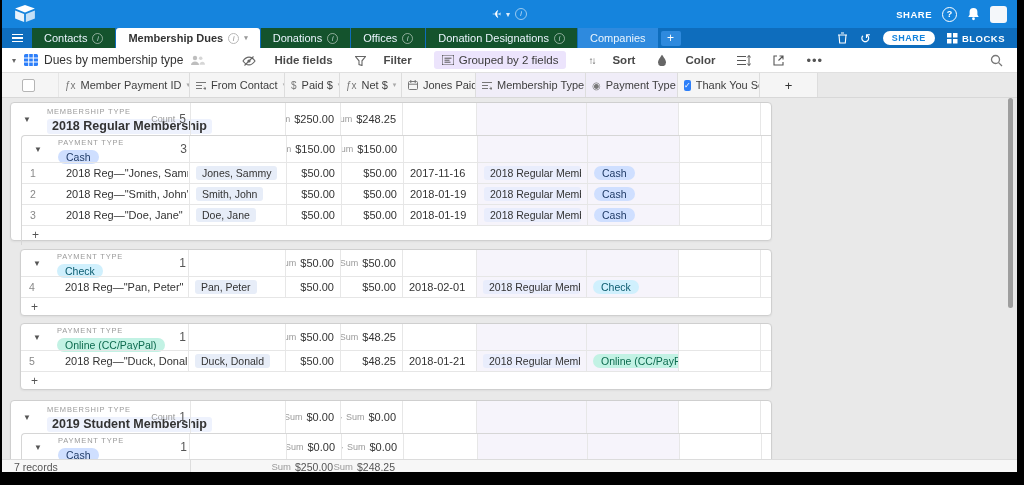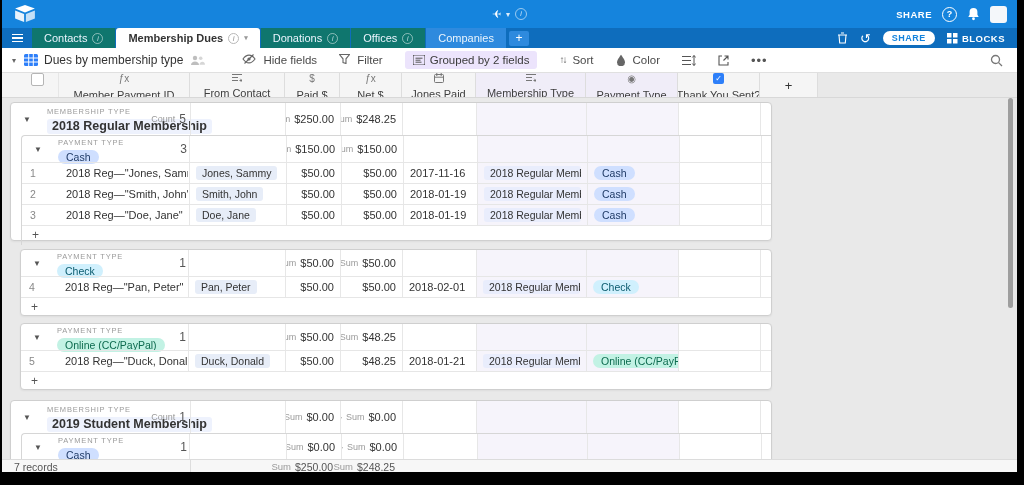--- a/index.html
+++ b/index.html
@@ -17,46 +17,46 @@
   .info-dot{width:10px;height:10px;border-radius:50%;border:1px solid rgba(255,255,255,.7);font-size:7px;line-height:10px;text-align:center;font-style:italic;opacity:.8;}
   .top-right{margin-left:auto;display:flex;align-items:center;gap:10px;margin-right:10px;}
   .help-label{font-size:9.5px;font-weight:bold;letter-spacing:.5px;}
   .q-circle{width:13px;height:13px;border-radius:50%;border:1.4px solid #fff;font-size:9px;line-height:13px;text-align:center;font-weight:bold;}
   .avatar{width:17px;height:17px;border-radius:3px;background:#f4f7fa;}
 
   
   .tabbar{height:20px;background:#0e6dbd;display:flex;align-items:stretch;font-size:11px;color:#eaf4fd;}
   .hamburger{width:30px;display:flex;flex-direction:column;justify-content:center;align-items:center;gap:2px;}
   .hamburger span{display:block;width:11px;height:1.5px;background:#fff;}
-  .tab{display:flex;align-items:center;gap:5px;padding:0 12px;background:#0f766e;margin-right:1px;white-space:nowrap;}
+  .tab{display:flex;align-items:center;gap:5px;padding:0 12px;background:#14532d;margin-right:1px;white-space:nowrap;}
   .tab.active{background:#fff;color:#333;font-weight:bold;border-radius:3px 3px 0 0;}
   .tab .tinfo{width:9px;height:9px;border-radius:50%;border:1px solid rgba(255,255,255,.6);font-size:6.5px;line-height:9px;text-align:center;font-style:italic;opacity:.85;}
   .tab.active .tinfo{border-color:#aaa;color:#999;}
   .tab .tcaret{font-size:7px;color:#999;}
   .tab.lighter{background:#2e8ade;}
   .tab-add{width:20px;margin-left:2px;display:flex;align-items:center;justify-content:center;background:#2e8ade;border-radius:2px;align-self:center;height:15px;font-size:12px;color:#fff;}
   .tb-icons{margin-left:auto;display:flex;align-items:center;gap:12px;margin-right:12px;color:#fff;}
   .hist-icon{font-size:13px;line-height:13px;}
   .share-pill{background:#fff;color:#1584dd;font-size:9px;font-weight:bold;letter-spacing:.5px;border-radius:8px;padding:2px 9px;}
   .blocks{display:flex;align-items:center;gap:4px;font-size:9.5px;font-weight:bold;letter-spacing:.5px;}
 
   
   .viewbar{height:24px;background:#fff;border-bottom:1px solid #e0e0e0;display:flex;align-items:center;font-size:11.5px;color:#444;padding-left:10px;position:relative;}
   .vb-caret{font-size:8px;color:#666;margin-right:8px;}
   .view-name{font-size:12px;color:#333;margin:0 7px 0 6px;text-align:right;}
   .collab{margin-right:26px;opacity:.55;}
-  .vb-item{display:flex;align-items:flex-start;gap:7px;margin:0 11px;color:#4a4a4a;}
+  .vb-item{display:flex;align-items:flex-end;gap:18px;margin:0 11px;color:#4a4a4a;font-weight:bold;}
   .group-chip{background:#ece4fc;border-radius:3px;padding:3px 8px;margin:0 11px;display:flex;align-items:center;gap:5px;color:#3b3b3b;}
   .sort-glyph{font-size:10px;letter-spacing:-2px;color:#555;}
   .ellipsis{font-size:13px;color:#555;letter-spacing:1px;margin:0 11px;}
   .vb-search{margin-left:auto;margin-right:14px;}
 
   
   .colheads{height:24px;position:relative;background:#f5f5f5;border-bottom:1px solid #d8d8d8;}
-  .hcell{position:absolute;top:0;height:100%;display:flex;align-items:center;gap:5px;padding:0 6px;box-sizing:border-box;border-left:1px solid #ddd;font-size:11px;color:#3e3e3e;white-space:nowrap;overflow:hidden;flex-direction:column;}
+  .hcell{position:absolute;top:0;height:100%;display:flex;align-items:center;gap:5px;padding:0 6px;box-sizing:border-box;border-left:1px solid #ddd;font-size:11px;color:#3e3e3e;white-space:nowrap;overflow:hidden;}
   .hcaret{margin-left:auto;font-size:7px;color:#aaa;}
   .hicon{color:#777;font-size:10px;display:flex;align-items:center;}
   .hc-check{left:0;width:56px;border-left:none;}
   .hc-check .cb{width:11px;height:11px;border:1px solid #b5b5b5;border-radius:2px;background:#fff;margin-left:14px;}
   .hc1{left:56px;width:131px;border-left:1px solid #e6e6e6;}
   .hc2{left:187px;width:95px;}
   .hc3{left:282px;width:55px;}
   .hc4{left:337px;width:62px;}
   .hc5{left:399px;width:74px;}
   .hc6{left:473px;width:110px;background:#f0edf8;}
@@ -178,20 +178,24 @@
       <span>Membership Dues</span>
         <span class="tinfo">i</span>
         <span class="tcaret">▾</span>
     </div>
     <div class="tab">
       <span>Donations</span>
         <span class="tinfo">i</span>
     </div>
     <div class="tab">
       <span>Offices</span>
+        <span class="tinfo">i</span>
+    </div>
+    <div class="tab">
+      <span>Donation Designations</span>
         <span class="tinfo">i</span>
     </div>
     <div class="tab lighter">
       <span>Companies</span>
     </div>
     <div class="tab-add">+</div>
     <div class="tb-icons">
       <span>
         <svg width="11" height="12" viewBox="0 0 11 12">
             <path d="M1 3h9M4 1h3M2 3l.7 8h5.6L9 3" stroke="#fff" stroke-width="1.1" fill="none"></path>

